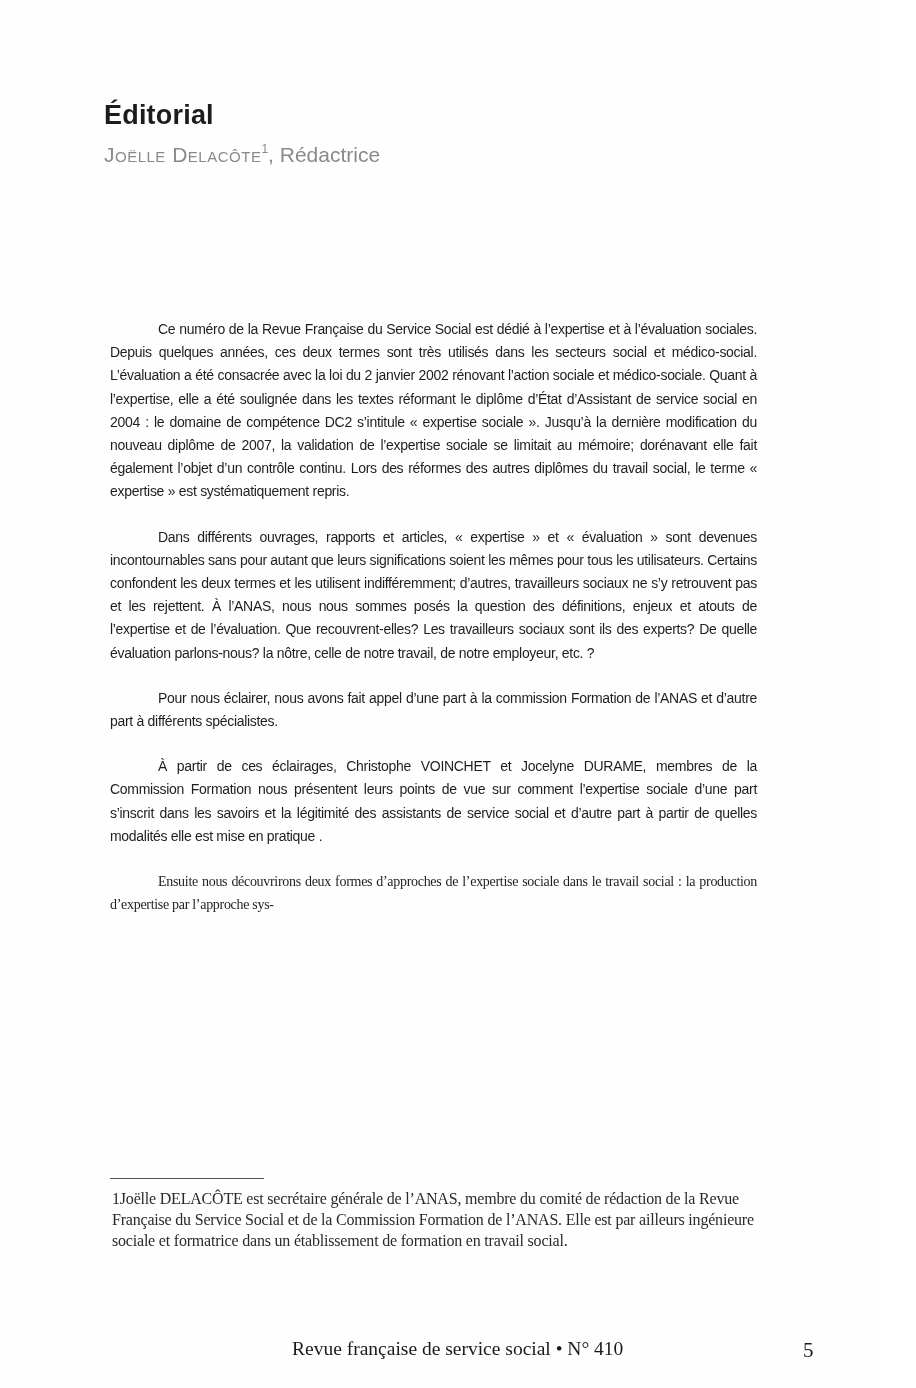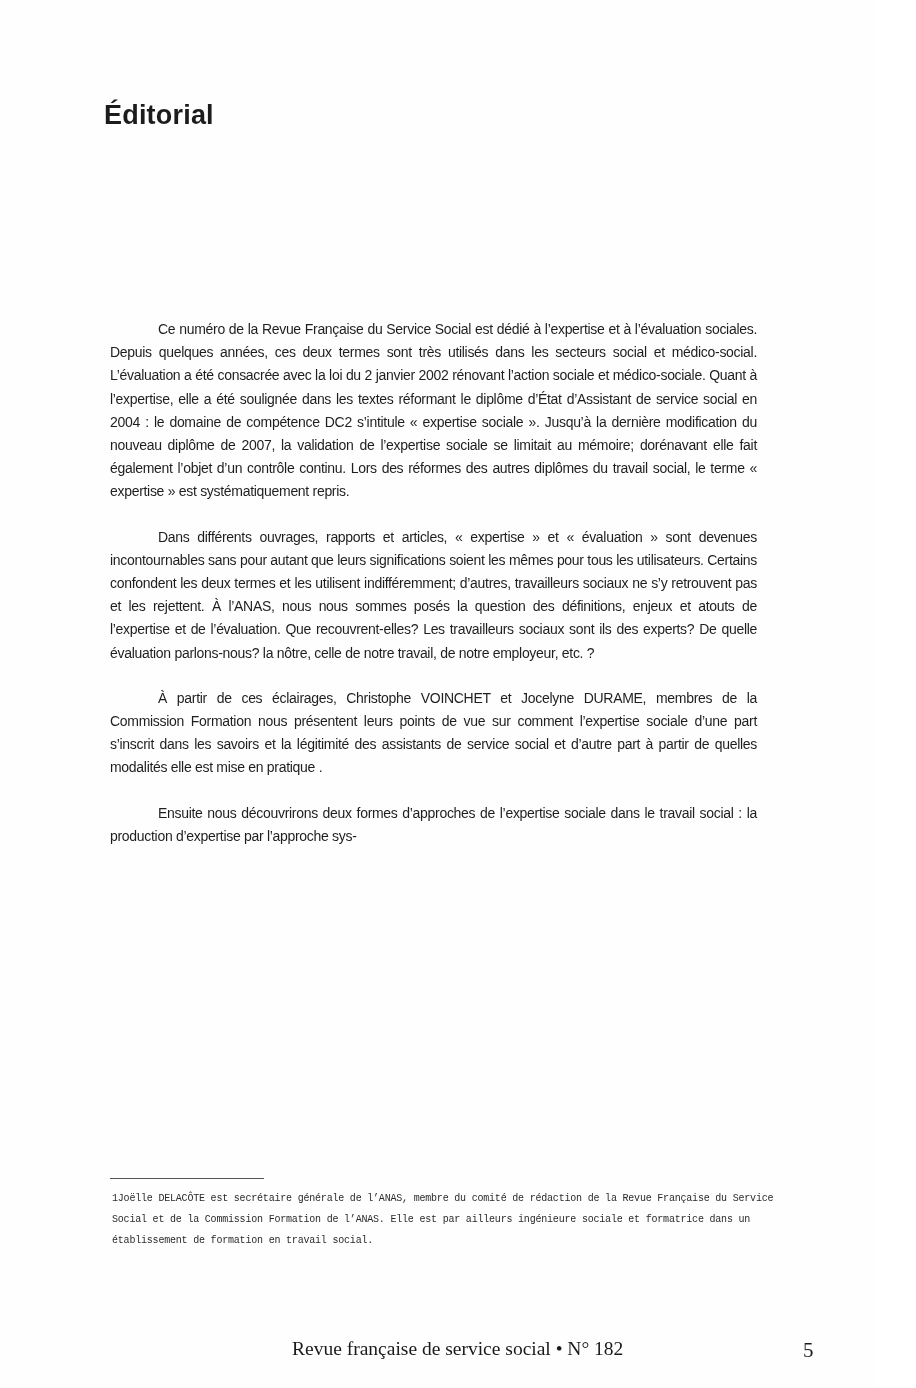--- a/index.html
+++ b/index.html
@@ -15,49 +15,51 @@
     font-family: "Liberation Sans", sans-serif; font-size: 21px; color: #8a8a8a;
   }
   .byline .sc { font-variant: small-caps; letter-spacing: 0.5px; }
   .byline sup { font-size: 12px; vertical-align: 9px; }
   .body {
     position: absolute; left: 110px; top: 318px; width: 647px;
     font-family: "Liberation Sans", sans-serif; font-size: 14px; line-height: 23.2px;
     color: #1e1e1e; text-align: justify; letter-spacing: -0.3px;
   }
   .body p { margin: 0 0 22px 0; text-indent: 48px; }
-  .body p.last { margin-bottom: 8px; }
+  .body p.last { margin-bottom: 8px; font-family: Liberation Serif, serif; }
   .fn-rule {
     position: absolute; left: 110px; top: 1178px; width: 154px; height: 1px; background: #555;
   }
   .footnote {
     position: absolute; left: 112px; top: 1188px; width: 680px;
-    font-family: Liberation Mono, monospace; font-size: 10px; line-height: 21px; color: #2a2a2a;
+    font-family: Liberation Serif, serif; font-size: 16px; line-height: 21px; color: #2a2a2a;
     letter-spacing: -0.2px;
   }
   .running {
     position: absolute; left: 292px; top: 1338px;
     font-family: "Liberation Serif", serif; font-size: 19.5px; color: #1a1a1a;
   }
   .pagenum {
     position: absolute; left: 803px; top: 1338px;
     font-family: "Liberation Serif", serif; font-size: 21px; color: #1a1a1a;
   }
 </style>
 </head>
 <body>
 
 <div class="page">
   <h1 class="title">Éditorial</h1>
+  <div class="byline"><span class="sc">Joëlle Delacôte</span><sup>1</sup><span>, Rédactrice</span></div>
 
   <div class="body">
     <p>Ce numéro de la Revue Française du Service Social est dédié à l’expertise et à l’évaluation sociales. Depuis quelques années, ces deux termes sont très utilisés dans les secteurs social et médico-social. L’évaluation a été consacrée avec la loi du 2 janvier 2002 rénovant l’action sociale et médico-sociale. Quant à l’expertise, elle a été soulignée dans les textes réformant le diplôme d’État d’Assistant de service social en 2004 : le domaine de compétence DC2 s’intitule « expertise sociale ». Jusqu’à la dernière modification du nouveau diplôme de 2007, la validation de l’expertise sociale se limitait au mémoire; dorénavant elle fait également l’objet d’un contrôle continu. Lors des réformes des autres diplômes du travail social, le terme « expertise » est systématiquement repris.</p>
     <p>Dans différents ouvrages, rapports et articles, « expertise » et « évaluation » sont devenues incontournables sans pour autant que leurs significations soient les mêmes pour tous les utilisateurs. Certains confondent les deux termes et les utilisent indifféremment; d’autres, travailleurs sociaux ne s’y retrouvent pas et les rejettent. À l’ANAS, nous nous sommes posés la question des définitions, enjeux et atouts de l’expertise et de l’évaluation. Que recouvrent-elles? Les travailleurs sociaux sont ils des experts? De quelle évaluation parlons-nous? la nôtre, celle de notre travail, de notre employeur, etc. ?</p>
+    <p>Pour nous éclairer, nous avons fait appel d’une part à la commission Formation de l’ANAS et d’autre part à différents spécialistes.</p>
     <p>À partir de ces éclairages, Christophe VOINCHET et Jocelyne DURAME, membres de la Commission Formation nous présentent leurs points de vue sur comment l’expertise sociale d’une part s’inscrit dans les savoirs et la légitimité des assistants de service social et d’autre part à partir de quelles modalités elle est mise en pratique .</p>
     <p class="last">Ensuite nous découvrirons deux formes d’approches de l’expertise sociale dans le travail social : la production d’expertise par l’approche sys-</p>
   </div>
 
   <div class="fn-rule"></div>
   <div class="footnote">1Joëlle DELACÔTE est secrétaire générale de l’ANAS, membre du comité de rédaction de la Revue Française du Service Social et de la Commission Formation de l’ANAS. Elle est par ailleurs ingénieure sociale et formatrice dans un établissement de formation en travail social.</div>
 
-  <div class="running">Revue française de service social • N° 182</div>
+  <div class="running">Revue française de service social • N° 410</div>
   <div class="pagenum">5</div>
 </div>
 
 </body></html>

